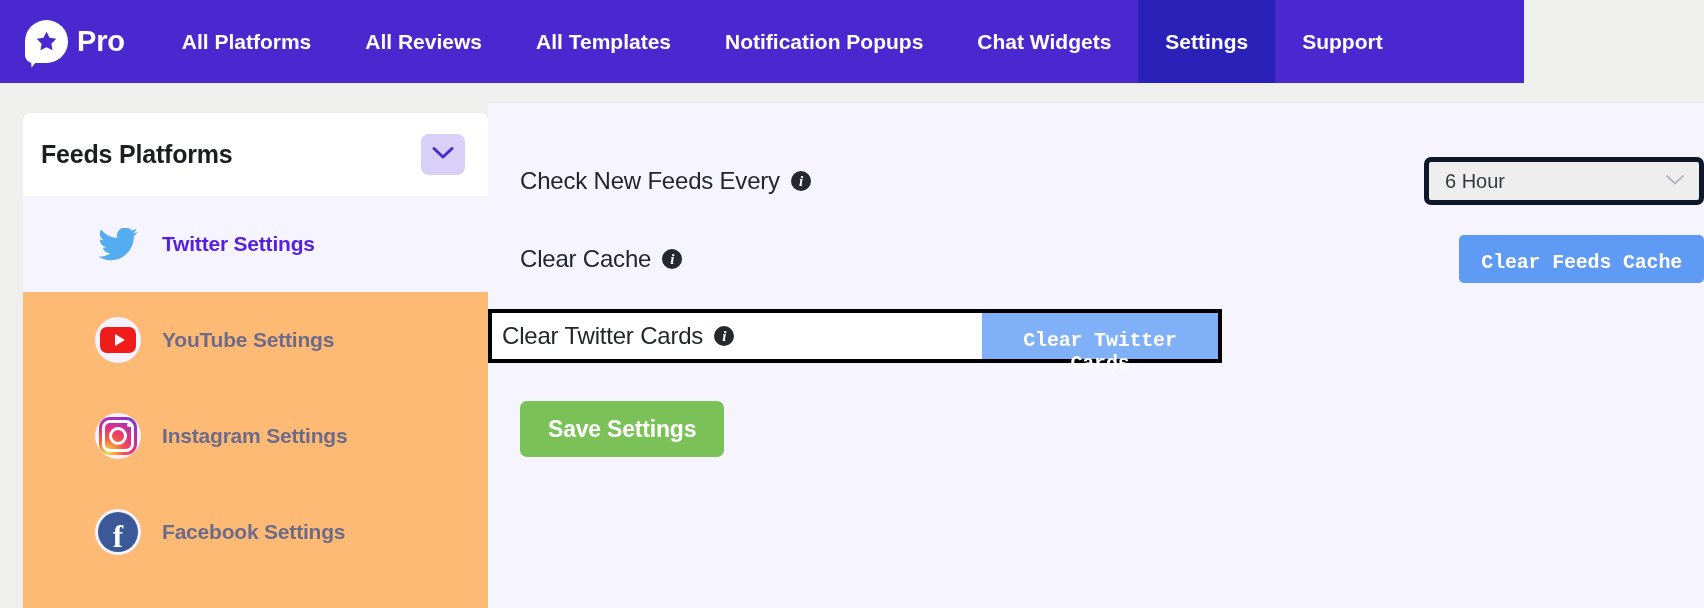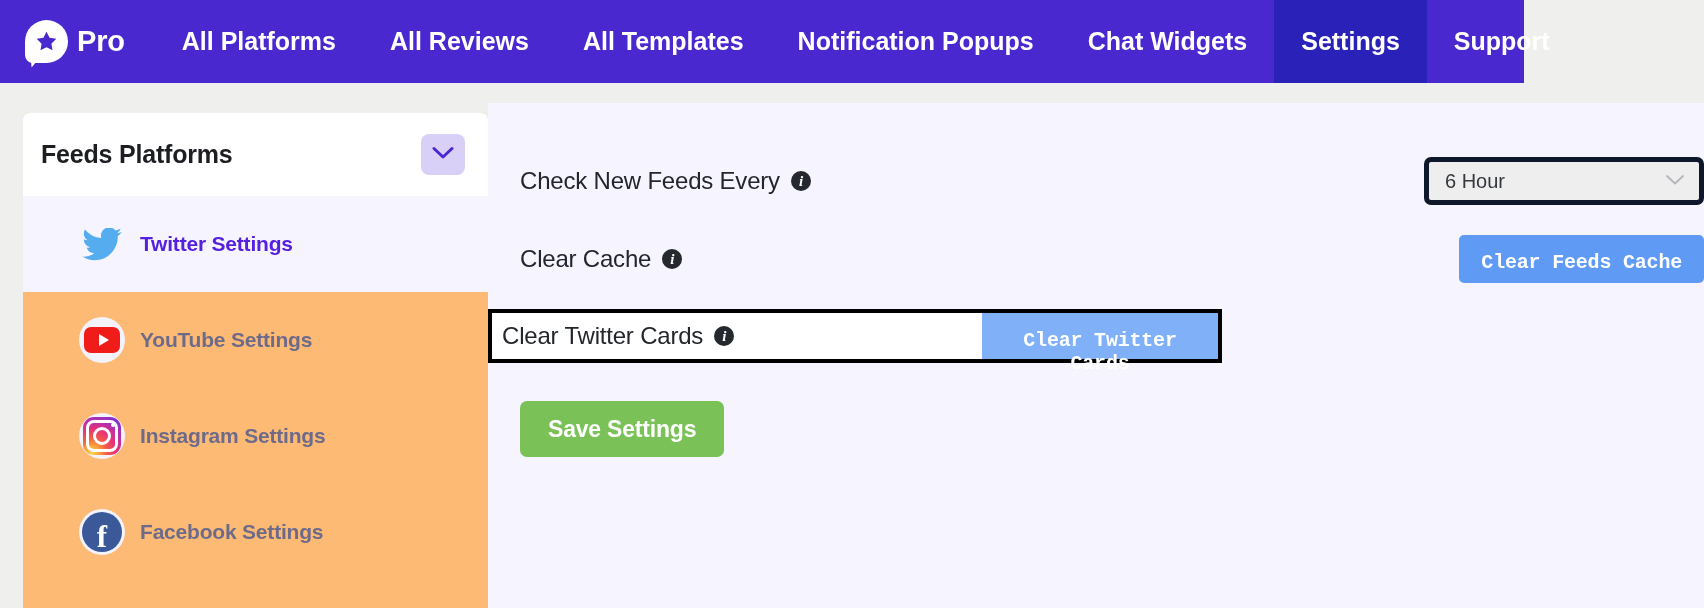--- a/index.html
+++ b/index.html
@@ -54,21 +54,21 @@
     font-size: 29px;
     font-weight: bold;
     letter-spacing: -0.2px;
   }
   .navitems { display: flex; align-items: stretch; }
   .navitem {
     display: flex;
     align-items: center;
     padding: 0 27px;
     color: #ffffff;
-    font-size: 25px;
+    font-size: 21px;
     font-weight: bold;
     white-space: nowrap;
     cursor: pointer;
   }
   .navitem.active { background: #2a21b8; }
   .nav-spacer { flex: 1; }
 
   
   .gap-band {
     position: absolute;
@@ -109,22 +109,22 @@
     align-items: center;
     justify-content: center;
     cursor: pointer;
     flex: none;
   }
   .sidebar-list { display: flex; flex-direction: column; }
   .side-item {
     height: 96px;
     display: flex;
     align-items: center;
-    padding-left: 56px;
-    gap: 15px;
+    padding-left: 72px;
+    gap: 21px;
     cursor: pointer;
   }
   .side-item.active { background: #f6f4fe; }
   .side-label {
     font-size: 21px;
     font-weight: bold;
     color: #6e6b8a;
     letter-spacing: -0.2px;
   }
   .side-item.active .side-label { color: #5620e0; }

